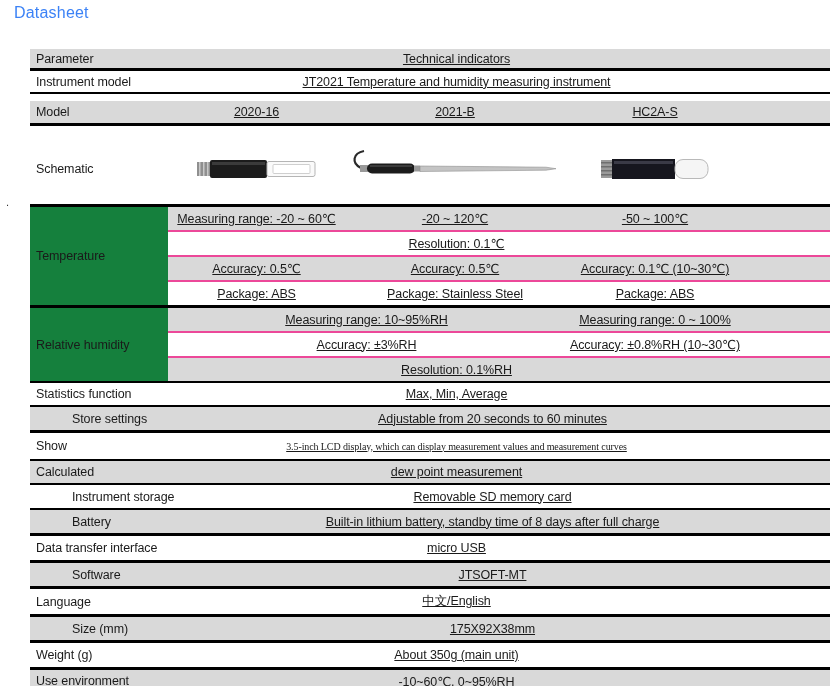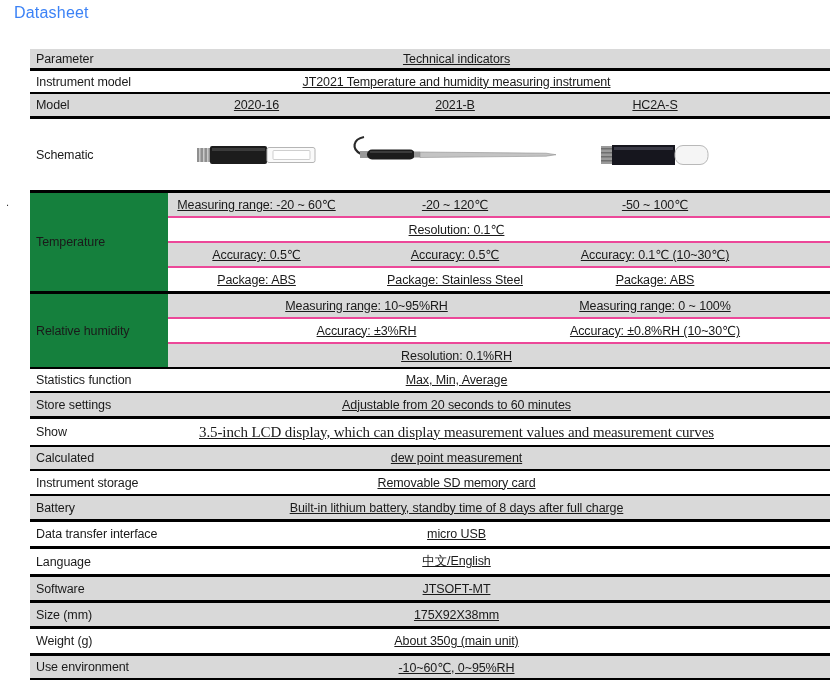--- a/index.html
+++ b/index.html
@@ -10,40 +10,40 @@
   }
   .title{
     position:absolute;left:14px;top:4px;
     font-size:16px;font-weight:500;color:#3b82f6;letter-spacing:0.2px;
   }
   .stray{position:absolute;left:6px;top:196px;font-size:11px;color:#333;}
   .sheet{position:absolute;left:30px;top:49px;width:800px;}
 
   
   .row{display:grid;grid-template-columns:138px 577px 85px;align-items:center;}
-  .row.cols{grid-template-columns:138px 177px 220px 180px 85px;}
+  .row.cols{grid-template-columns:138px 177px 220px 180px 85px;margin-top:7px;}
   .gray{background:#D9D9D9;}
   .bb2{border-bottom:2px solid #000;}
   .bb3{border-bottom:3px solid #000;}
   .lab{padding-left:6px;font-size:12.5px;letter-spacing:-0.1px;}
   .val,.cc{text-align:center;font-size:12.5px;letter-spacing:-0.1px;text-decoration:underline;}
-  .h19{height:19px;} .h21{height:21px;} .h22{height:22px;} .h23{height:23px;}
+  .h19{height:19px;} .h21{height:21px;} .h22{height:22px;} .h23{height:23px;padding-left:36px;}
   .h24{height:24px;} .h25{height:25px;} .h26{height:26px;} .h71{height:71px;}
 
   
   .section{display:grid;grid-template-columns:138px 662px;}
   .section .lab{display:flex;align-items:center;background:#15803d;}
   .subs{display:flex;flex-direction:column;}
   .sub{height:23px;display:grid;align-items:center;}
   .sub + .sub{border-top:2px solid #ec4899;}
   .sub.cols3{grid-template-columns:177px 220px 180px 85px;}
   .sub.cols12{grid-template-columns:397px 180px 85px;}
   .sub.span-all{grid-template-columns:577px 85px;}
 
-  .serif .val{font-family:"Liberation Serif","DejaVu Serif",serif;font-size:15px;}
+  .serif .val{font-family:"Liberation Serif","DejaVu Serif",serif;font-size:10px;}
   .schem-cell{display:flex;align-items:center;justify-content:center;height:100%;}
 </style>
 </head>
 <body>
 
 <div class="title">Datasheet</div>
 <span class="stray">.</span>
 
 <div class="sheet">
 
@@ -182,31 +182,31 @@
   <div class="row gray h23 bb3">
     <div class="lab">Battery</div>
     <div class="val">Built-in lithium battery, standby time of 8 days after full charge</div>
       <div></div>
   </div>
   <div class="row h24 bb3">
     <div class="lab">Data transfer interface</div>
     <div class="val">micro USB</div>
       <div></div>
   </div>
+  <div class="row gray h23 bb3">
+    <div class="lab">Software</div>
+    <div class="val">JTSOFT-MT</div>
+      <div></div>
+  </div>
   <div class="row h25 bb3">
     <div class="lab">Language</div>
     <div class="val">中文/English</div>
       <div></div>
   </div>
   <div class="row gray h23 bb3">
-    <div class="lab">Software</div>
-    <div class="val">JTSOFT-MT</div>
-      <div></div>
-  </div>
-  <div class="row gray h23 bb3">
     <div class="lab">Size (mm)</div>
     <div class="val">175X92X38mm</div>
       <div></div>
   </div>
   <div class="row h24 bb3">
     <div class="lab">Weight (g)</div>
     <div class="val">About 350g (main unit)</div>
       <div></div>
   </div>
   <div class="row gray h22 bb2">

